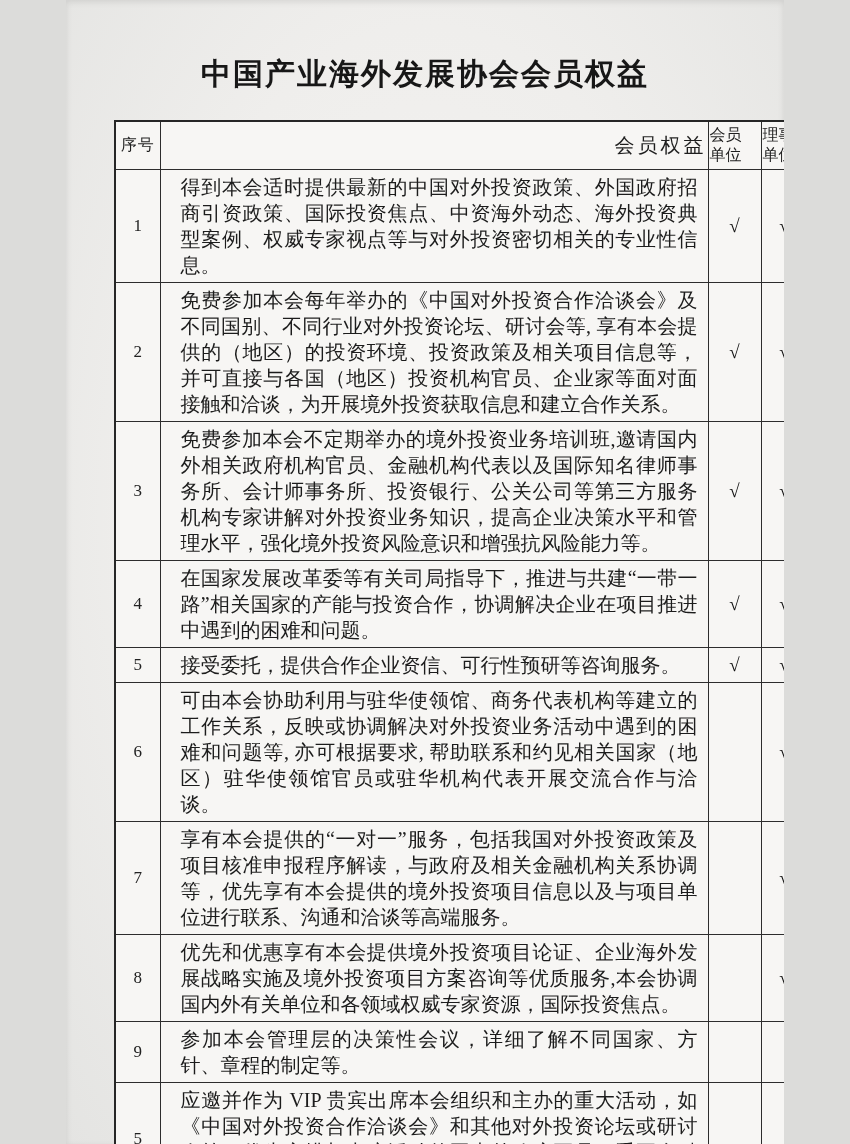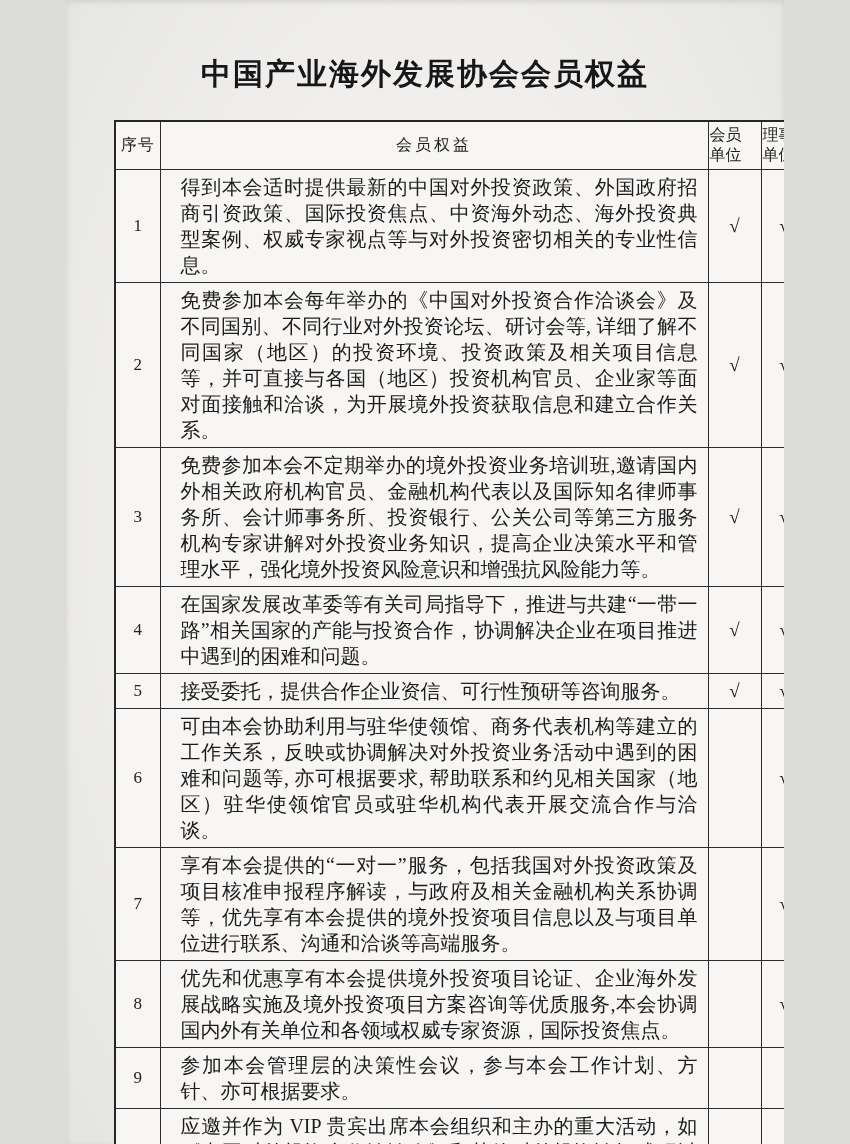--- a/index.html
+++ b/index.html
@@ -42,21 +42,21 @@
     border: 1px solid #2d2d2d;
     vertical-align: middle;
     box-sizing: border-box;
   }
   thead tr { height: 48px; }
   thead th {
     font-weight: 400;
     border-bottom: 2px solid #262626;
   }
   th.h-index { font-size: 16px; letter-spacing: 1px; margin-left: 32px; }
-  th.h-benefit { font-size: 16px; letter-spacing: 3px; }
+  th.h-benefit { font-size: 20px; letter-spacing: 3px; text-align: right; }
   th.h-tier { font-size: 16px; line-height: 20px; }
   th.h-tier div { text-align: left; }
   td.no {
     text-align: center;
     font-size: 17px;
     color: #222;
   }
   td.benefit {
     font-size: 20px;
     line-height: 26px;
@@ -107,21 +107,21 @@
     <tbody>
       <tr style="height:79px">
         <td class="no">1</td>
         <td class="benefit">得到本会适时提供最新的中国对外投资政策、外国政府招商引资政策、国际投资焦点、中资海外动态、海外投资典型案例、权威专家视点等与对外投资密切相关的专业性信息。</td>
         <td class="chk">√</td>
         <td class="chk">√</td>
         <td class="chk">√</td>
       </tr>
       <tr style="height:101px">
         <td class="no">2</td>
-        <td class="benefit">免费参加本会每年举办的《中国对外投资合作洽谈会》及不同国别、不同行业对外投资论坛、研讨会等, 详细了解不同国家（地区）的投资环境、投资政策及相关项目信息等，并可直接与各国（地区）投资机构官员、企业家等面对面接触和洽谈，为开展境外投资获取信息和建立合作关系。</td>
+        <td class="benefit">免费参加本会每年举办的《中国对外投资合作洽谈会》及不同国别、不同行业对外投资论坛、研讨会等, 享有本会提供的（地区）的投资环境、投资政策及相关项目信息等，并可直接与各国（地区）投资机构官员、企业家等面对面接触和洽谈，为开展境外投资获取信息和建立合作关系。</td>
         <td class="chk">√</td>
         <td class="chk">√</td>
         <td class="chk">√</td>
       </tr>
       <tr style="height:100px">
         <td class="no">3</td>
         <td class="benefit">免费参加本会不定期举办的境外投资业务培训班,邀请国内外相关政府机构官员、金融机构代表以及国际知名律师事务所、会计师事务所、投资银行、公关公司等第三方服务机构专家讲解对外投资业务知识，提高企业决策水平和管理水平，强化境外投资风险意识和增强抗风险能力等。</td>
         <td class="chk">√</td>
         <td class="chk">√</td>
         <td class="chk">√</td>
@@ -156,21 +156,21 @@
       </tr>
       <tr style="height:80px">
         <td class="no">8</td>
         <td class="benefit">优先和优惠享有本会提供境外投资项目论证、企业海外发展战略实施及境外投资项目方案咨询等优质服务,本会协调国内外有关单位和各领域权威专家资源，国际投资焦点。</td>
         <td class="chk"></td>
         <td class="chk">√</td>
         <td class="chk">√</td>
       </tr>
       <tr style="height:30px">
         <td class="no">9</td>
-        <td class="benefit">参加本会管理层的决策性会议，参与本会工作计划、方针、亦可根据要求。</td>
+        <td class="benefit">参加本会管理层的决策性会议，详细了解不同国家、方针、章程的制定等。</td>
         <td class="chk"></td>
         <td class="chk"></td>
         <td class="chk">√</td>
       </tr>
       <tr style="height:98px">
         <td class="no">5</td>
         <td class="benefit">应邀并作为 VIP 贵宾出席本会组织和主办的重大活动，如《中国对外投资合作洽谈会》和其他对外投资论坛或研讨会等，优先安排与出席活动的国内外政府要员、重要金融机构代表、世界500 强企业高管见面及闭门会谈等。</td>
         <td class="chk"></td>
         <td class="chk"></td>
         <td class="chk">√</td>

